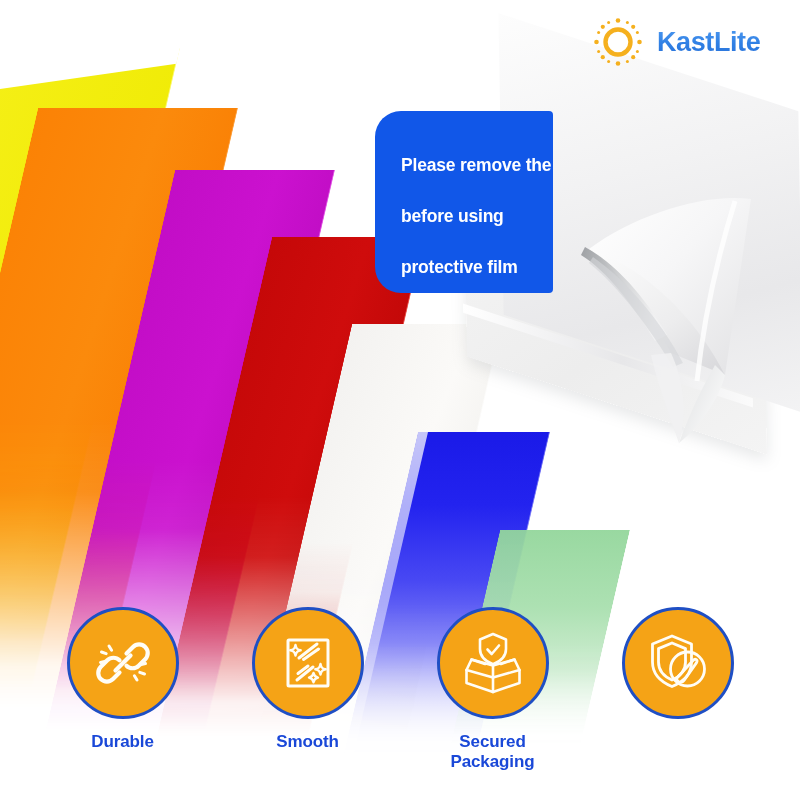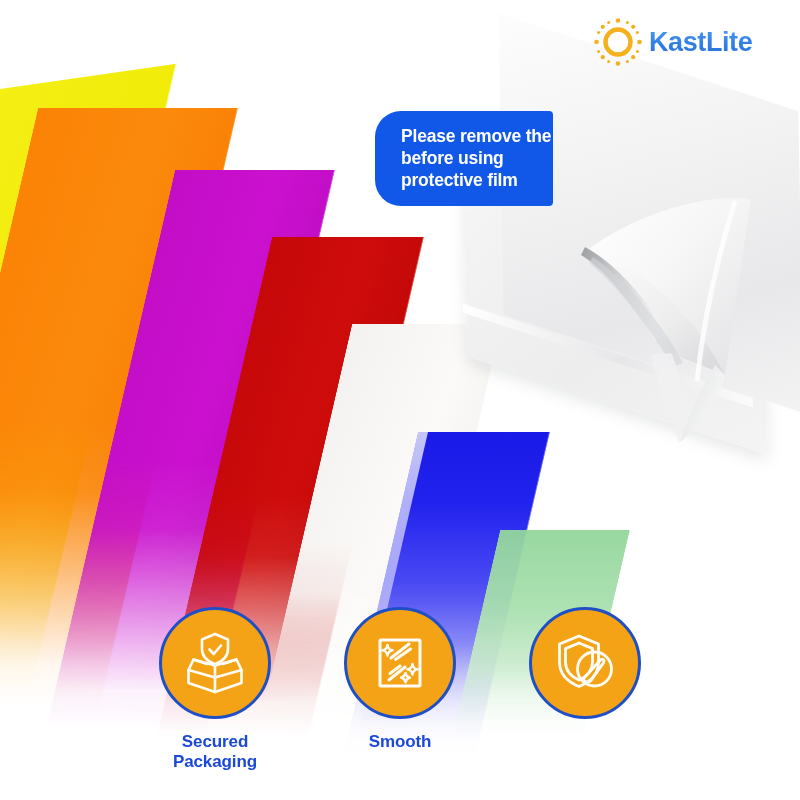--- a/index.html
+++ b/index.html
@@ -185,29 +185,29 @@
     box-sizing: border-box;
     background: #1157e8;
     border-radius: 26px 4px 4px 26px;
     color: #ffffff;
     font-size: 17.5px;
     font-weight: bold;
     line-height: 1.26;
     letter-spacing: -0.2px;
     z-index: 40;
   }
-  #callout .line { display: block; white-space: nowrap; }
+  #callout .line { display: block; white-space: nowrap; margin-top: 29px; }
 
   
   #logo {
     position: absolute;
     left: 592px; top: 16px;
     display: flex;
     align-items: center;
-    gap: 5px;
+    gap: 13px;
     z-index: 50;
   }
   #logo-mark { width: 52px; height: 52px; display: block; }
   #logo-word {
     font-size: 27px;
     font-weight: bold;
     letter-spacing: -0.4px;
     background: linear-gradient(to bottom, #4f9af0 0%, #2f7fe4 55%, #2a72d8 100%);
     -webkit-background-clip: text;
             background-clip: text;
@@ -369,20 +369,60 @@
           <circle cx="16.6" cy="45.4" r="1.5"></circle>
           <circle cx="35.4" cy="45.4" r="1.5"></circle>
         </g>
       </svg>
     </span>
     <span id="logo-word">KastLite</span>
   </div>
 
   <div id="features">
 
+    <div class="feature">
+      <div class="feature-badge">
+        <span>
+          <svg width="62" height="62" viewBox="0 0 62 62" xmlns="http://www.w3.org/2000/svg" fill="none" stroke="#fffdf6" stroke-width="4.2" stroke-linecap="round" stroke-linejoin="round">
+            <path d="M34.5 21.5 L41 15 a8.6 8.6 0 0 1 12.2 12.2 L46.7 33.7 a8.6 8.6 0 0 1 -12.2 0"></path>
+            <path d="M27.5 40.5 L21 47 A8.6 8.6 0 0 1 8.8 34.8 L15.3 28.3 a8.6 8.6 0 0 1 12.2 0"></path>
+            <path d="M23.5 38.5 L38.5 23.5"></path>
+            <g stroke-width="3">
+              <path d="M17 14 L19.6 18.2"></path>
+              <path d="M9.5 20 L14.2 21.6"></path>
+              <path d="M8.5 30.5 L12.8 29.4"></path>
+              <path d="M45 48 L42.4 43.8"></path>
+              <path d="M52.5 42 L47.8 40.4"></path>
+              <path d="M53.5 31.5 L49.2 32.6"></path>
+            </g>
+          </svg>
+        </span>
+      </div>
+      <div class="feature-label">Durable</div>
+    </div>
+
+    <div class="feature">
+      <div class="feature-badge">
+        <span>
+          <svg width="62" height="62" viewBox="0 0 62 62" xmlns="http://www.w3.org/2000/svg" fill="none" stroke="#fffdf6" stroke-width="3" stroke-linecap="round" stroke-linejoin="round">
+            <rect x="11" y="8" width="40" height="46" rx="1"></rect>
+            <path d="M22 26 L40 12"></path>
+            <path d="M26.5 27.5 L41.5 17"></path>
+            <path d="M20 48 L36 35"></path>
+            <path d="M21 41.5 L31 34"></path>
+            <g stroke-width="2.4" fill="none">
+              <path d="M18.5 13 c0.7 3.6 1.7 4.6 5.2 5.3 -3.5 0.7 -4.5 1.7 -5.2 5.3 -0.7 -3.6 -1.7 -4.6 -5.2 -5.3 3.5 -0.7 4.5 -1.7 5.2 -5.3 Z"></path>
+              <path d="M43.5 32 c0.7 3.6 1.7 4.6 5.2 5.3 -3.5 0.7 -4.5 1.7 -5.2 5.3 -0.7 -3.6 -1.7 -4.6 -5.2 -5.3 3.5 -0.7 4.5 -1.7 5.2 -5.3 Z"></path>
+              <path d="M36.5 41 c0.6 3.1 1.5 4 4.5 4.6 -3 0.6 -3.9 1.5 -4.5 4.6 -0.6 -3.1 -1.5 -4 -4.5 -4.6 3 -0.6 3.9 -1.5 4.5 -4.6 Z"></path>
+            </g>
+          </svg>
+        </span>
+      </div>
+      <div class="feature-label">Smooth</div>
+    </div>
 
     <div class="feature">
       <div class="feature-badge">
         <span>
           <svg width="64" height="64" viewBox="0 0 64 64" xmlns="http://www.w3.org/2000/svg" fill="none" stroke="#fffdf6" stroke-width="2.6" stroke-linecap="round" stroke-linejoin="round">
             <path d="M32 3 L45 8.5 V18 c0 7.5 -5.6 12.4 -13 15.2 C24.6 30.4 19 25.5 19 18 V8.5 Z"></path>
             <path d="M26.5 18.5 L30.7 23 L38 14.5"></path>
             <path d="M32 34.5 L10.5 28.5 L5.5 39 L32 46.5 L58.5 39 L53.5 28.5 Z"></path>
             <path d="M5.5 39 V52 L32 61 V46.5"></path>
             <path d="M58.5 39 V52 L32 61"></path>
@@ -394,40 +434,20 @@
       </div>
       <div class="feature-label">
         <span>Secured</span><br>
         <span>Packaging</span>
       </div>
     </div>
 
     <div class="feature">
       <div class="feature-badge">
         <span>
-          <svg width="62" height="62" viewBox="0 0 62 62" xmlns="http://www.w3.org/2000/svg" fill="none" stroke="#fffdf6" stroke-width="3" stroke-linecap="round" stroke-linejoin="round">
-            <rect x="11" y="8" width="40" height="46" rx="1"></rect>
-            <path d="M22 26 L40 12"></path>
-            <path d="M26.5 27.5 L41.5 17"></path>
-            <path d="M20 48 L36 35"></path>
-            <path d="M21 41.5 L31 34"></path>
-            <g stroke-width="2.4" fill="none">
-              <path d="M18.5 13 c0.7 3.6 1.7 4.6 5.2 5.3 -3.5 0.7 -4.5 1.7 -5.2 5.3 -0.7 -3.6 -1.7 -4.6 -5.2 -5.3 3.5 -0.7 4.5 -1.7 5.2 -5.3 Z"></path>
-              <path d="M43.5 32 c0.7 3.6 1.7 4.6 5.2 5.3 -3.5 0.7 -4.5 1.7 -5.2 5.3 -0.7 -3.6 -1.7 -4.6 -5.2 -5.3 3.5 -0.7 4.5 -1.7 5.2 -5.3 Z"></path>
-              <path d="M36.5 41 c0.6 3.1 1.5 4 4.5 4.6 -3 0.6 -3.9 1.5 -4.5 4.6 -0.6 -3.1 -1.5 -4 -4.5 -4.6 3 -0.6 3.9 -1.5 4.5 -4.6 Z"></path>
-            </g>
-          </svg>
-        </span>
-      </div>
-      <div class="feature-label">Smooth</div>
-    </div>
-
-    <div class="feature">
-      <div class="feature-badge">
-        <span>
           <svg width="64" height="64" viewBox="0 0 64 64" xmlns="http://www.w3.org/2000/svg" fill="none" stroke="#fffdf6" stroke-width="2.8" stroke-linecap="round" stroke-linejoin="round">
             <path d="M26 5 L45.5 13 V31 c0 12 -8.5 20 -19.5 24.5 C15 51 6.5 43 6.5 31 V13 Z"></path>
             <path d="M26 12 L39.5 17.6 V31 c0 8.8 -6 14.7 -13.5 18 -7.5 -3.3 -13.5 -9.2 -13.5 -18 V17.6 Z"></path>
             <circle cx="41.5" cy="38" r="17"></circle>
             <path d="M30.5 47.5 L47 29.5 c2.4 -2.6 5.2 -0.4 3.4 2.4 L38.2 49.2 c-1.6 2.3 -4.2 2.6 -5.8 1.4 -1.6 -1.2 -1.9 -2.1 -1.9 -3.1 Z"></path>
           </svg>
         </span>
       </div>
     </div>
 

